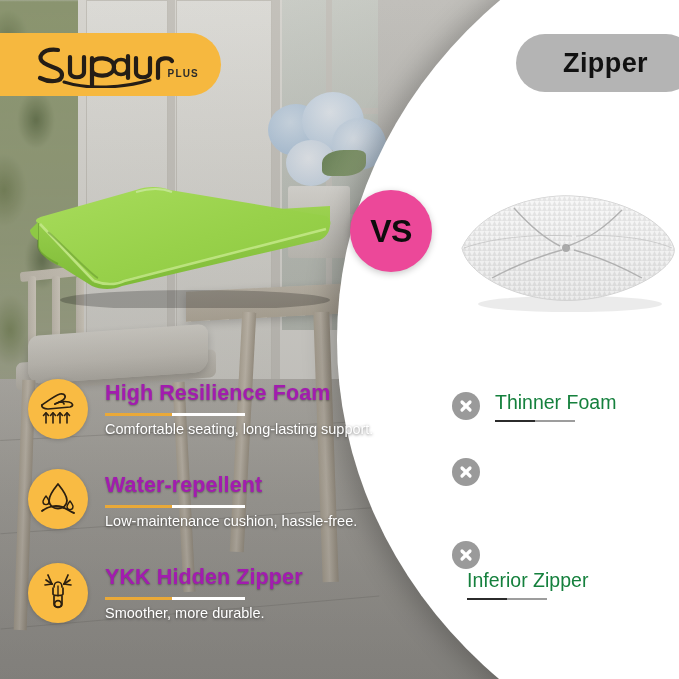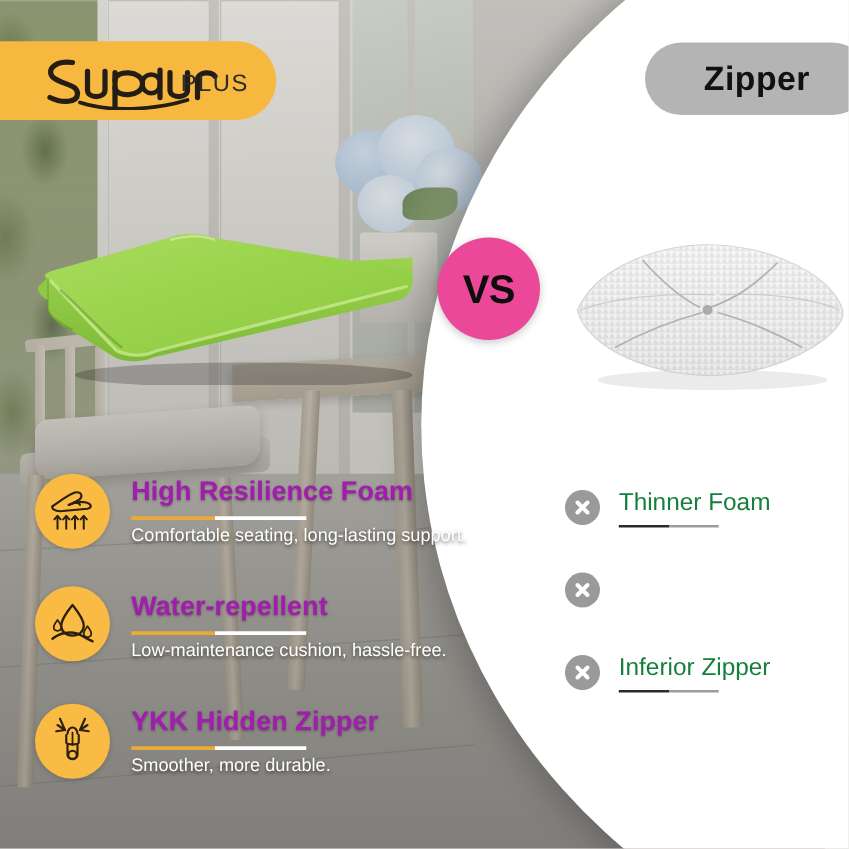--- a/index.html
+++ b/index.html
@@ -49,21 +49,21 @@
   .curve{position:absolute;top:-120px;left:337px;width:1000px;height:920px;
     background:#ffffff;border-radius:50% 0 0 50%/50% 0 0 50%;
     box-shadow:-10px 0 26px rgba(0,0,0,.22);}
   .rightfill{position:absolute;top:0;left:660px;width:40px;height:679px;background:#fff;}
 
   
   .logo-pill{position:absolute;left:-12px;top:33px;width:233px;height:63px;
     background:#f6b83f;border-radius:0 32px 32px 0;display:flex;align-items:center;}
   .logo-wrap{position:relative;margin-left:40px;width:175px;height:46px;}
   .logo-svg{position:absolute;left:0;top:0;}
-  .logo-plus{position:absolute;right:4px;bottom:9px;font-size:19px;font-weight:400;
+  .logo-plus{position:absolute;right:4px;bottom:9px;font-size:10px;font-weight:700;
     letter-spacing:1.2px;color:#2b2b2b;}
 
   
   .others-pill{position:absolute;left:516px;top:34px;width:179px;height:58px;
     background:#b4b4b4;border-radius:29px;display:flex;align-items:center;justify-content:center;}
   .others-pill span{font-size:27px;font-weight:700;color:#111;letter-spacing:.4px;}
 
   
   .vs{position:absolute;left:350px;top:190px;width:82px;height:82px;border-radius:50%;
     background:#ec4899;display:flex;align-items:center;justify-content:center;
@@ -324,21 +324,21 @@
     <div class="con-icon">
       <svg width="18" height="18" viewBox="0 0 18 18">
         <g stroke="#ffffff" stroke-width="3.2" stroke-linecap="round">
           <path d="M5 5 L13 13"></path>
             <path d="M13 5 L5 13"></path>
         </g>
       </svg>
     </div>
   </div>
 
-  <div class="con" style="top:523px;">
+  <div class="con" style="top:540px;flex-direction:column;">
     <div class="con-icon">
       <svg width="18" height="18" viewBox="0 0 18 18">
         <g stroke="#ffffff" stroke-width="3.2" stroke-linecap="round">
           <path d="M5 5 L13 13"></path>
             <path d="M13 5 L5 13"></path>
         </g>
       </svg>
     </div>
     <div class="con-body">
       <div class="con-title">Inferior Zipper</div>

